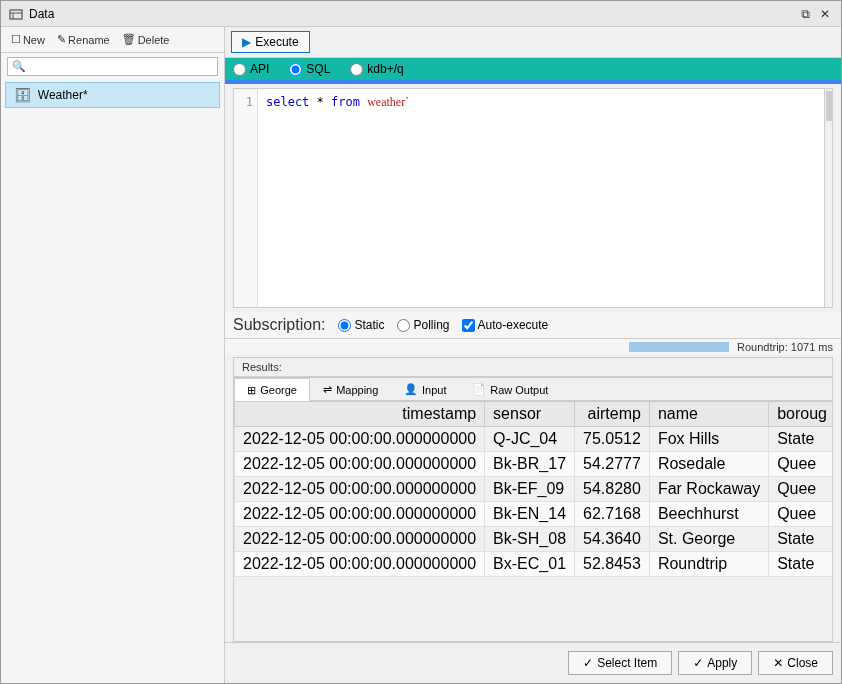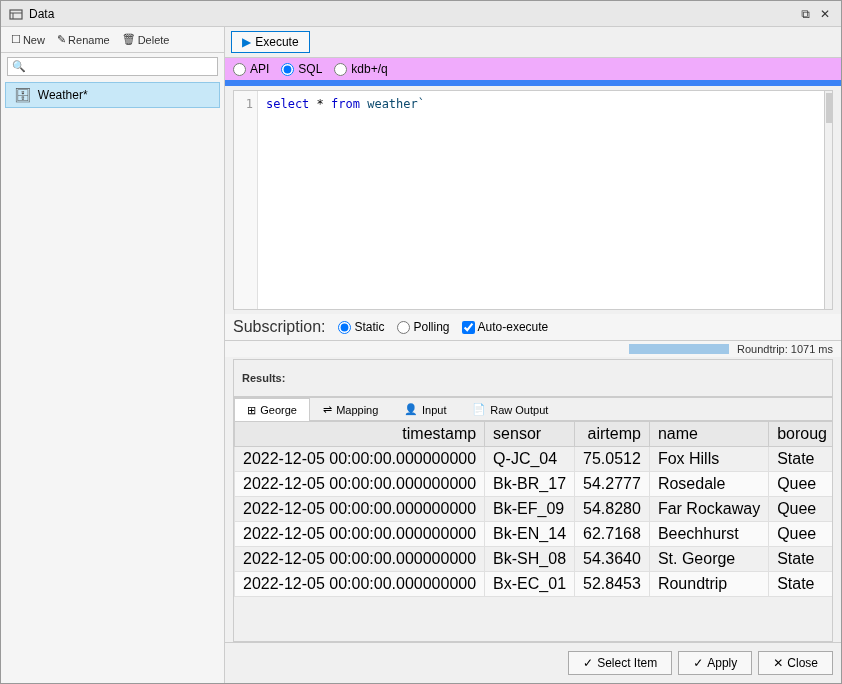--- a/index.html
+++ b/index.html
@@ -136,23 +136,23 @@
       padding: 3px 10px;
       cursor: pointer;
       display: inline-flex;
       align-items: center;
       gap: 4px;
     }
     .query-options {
       padding: 4px 8px;
       display: flex;
       align-items: center;
-      gap: 12px;
-      border-bottom: 6px solid #3b82f6;
-      background: #f0abfc;
+      gap: 20px;
+      border-bottom: 4px solid #3b82f6;
+      background: #14b8a6;
     }
     .radio-group {
       display: flex;
       align-items: center;
       gap: 4px;
       font-size: 12px;
     }
     .query-editor {
       flex: 0 0 220px;
       border: 1px solid #ccc;
@@ -176,21 +176,21 @@
       text-align: right;
     }
     .query-content {
       padding: 6px 8px;
       font-size: 12px;
       font-family: monospace;
       flex: 1;
     }
     .kw-select { color: #0000cc; }
     .kw-from { color: #0000cc; }
-    .kw-table { color: #0c4a6e; }
+    .kw-table { color: #b91c1c; font-family: Liberation Serif, serif; }
     .scrollbar-right {
       position: absolute;
       right: 0;
       top: 0;
       width: 8px;
       height: 100%;
       background: #f0f0f0;
       border-left: 1px solid #ccc;
     }
     .scrollbar-thumb {
@@ -230,25 +230,24 @@
     }
     .results-section {
       flex: 1;
       display: flex;
       flex-direction: column;
       overflow: hidden;
     }
     .results-label {
       font-size: 11px;
       color: #333;
-      padding: 12px 8px;
+      padding: 3px 8px;
       border: 1px solid #ccc;
       margin: 0 8px;
       margin-top: 2px;
-      font-weight: bold;
     }
     .results-container {
       border: 1px solid #ccc;
       margin: 0 8px;
       flex: 1;
       overflow: hidden;
       display: flex;
       flex-direction: column;
     }
     .results-tabs {

